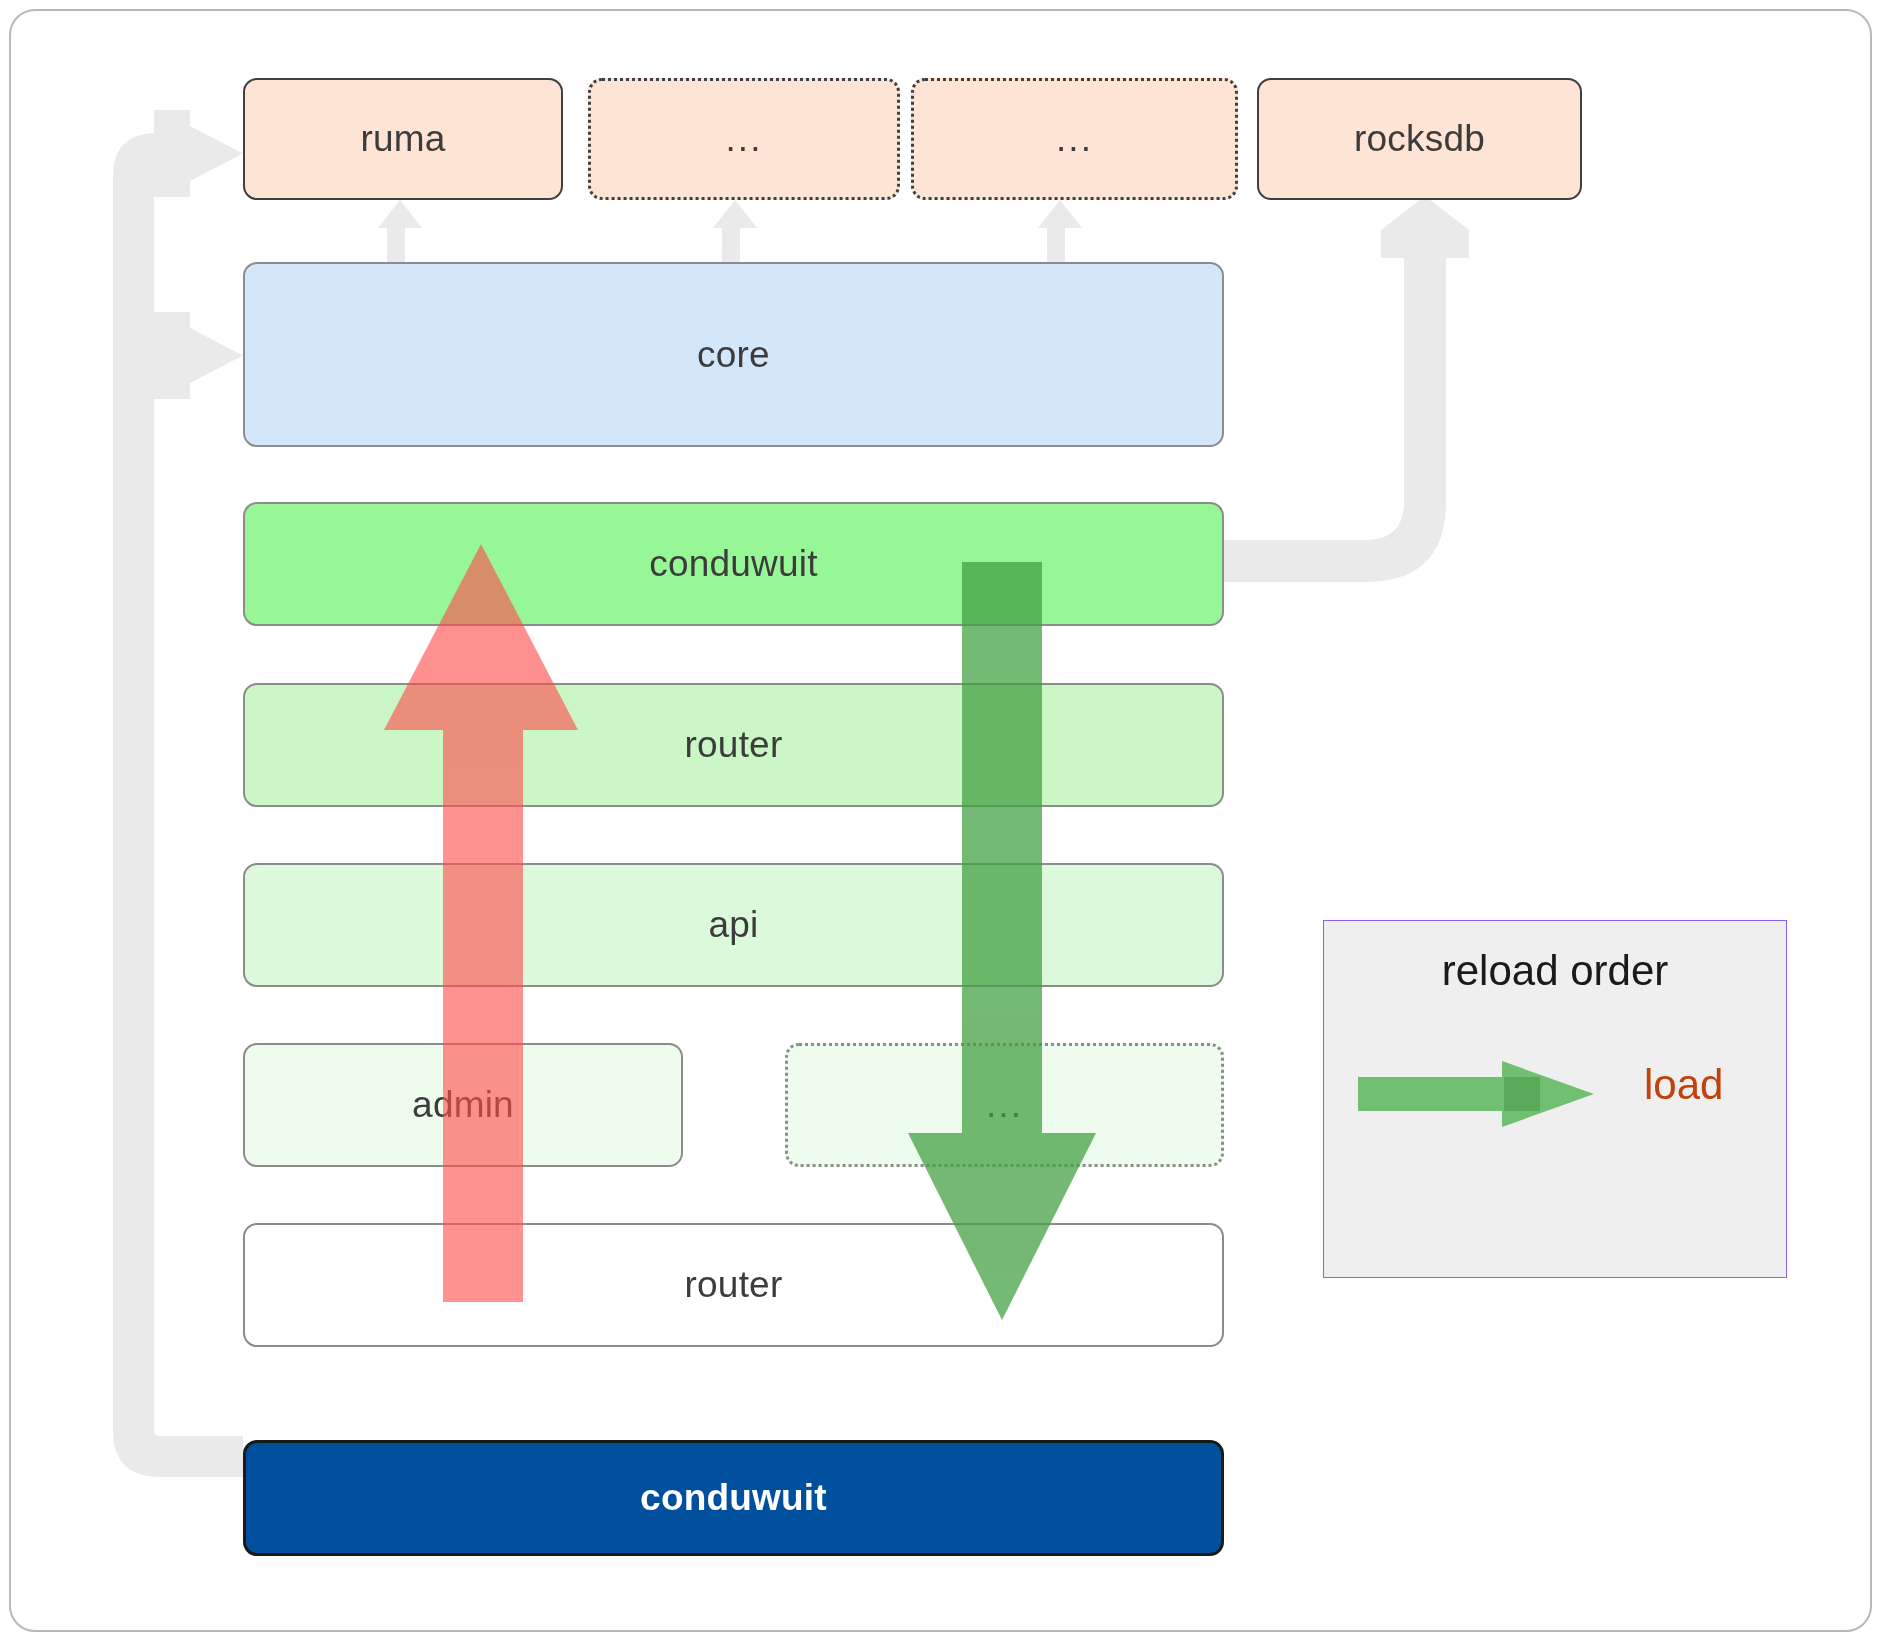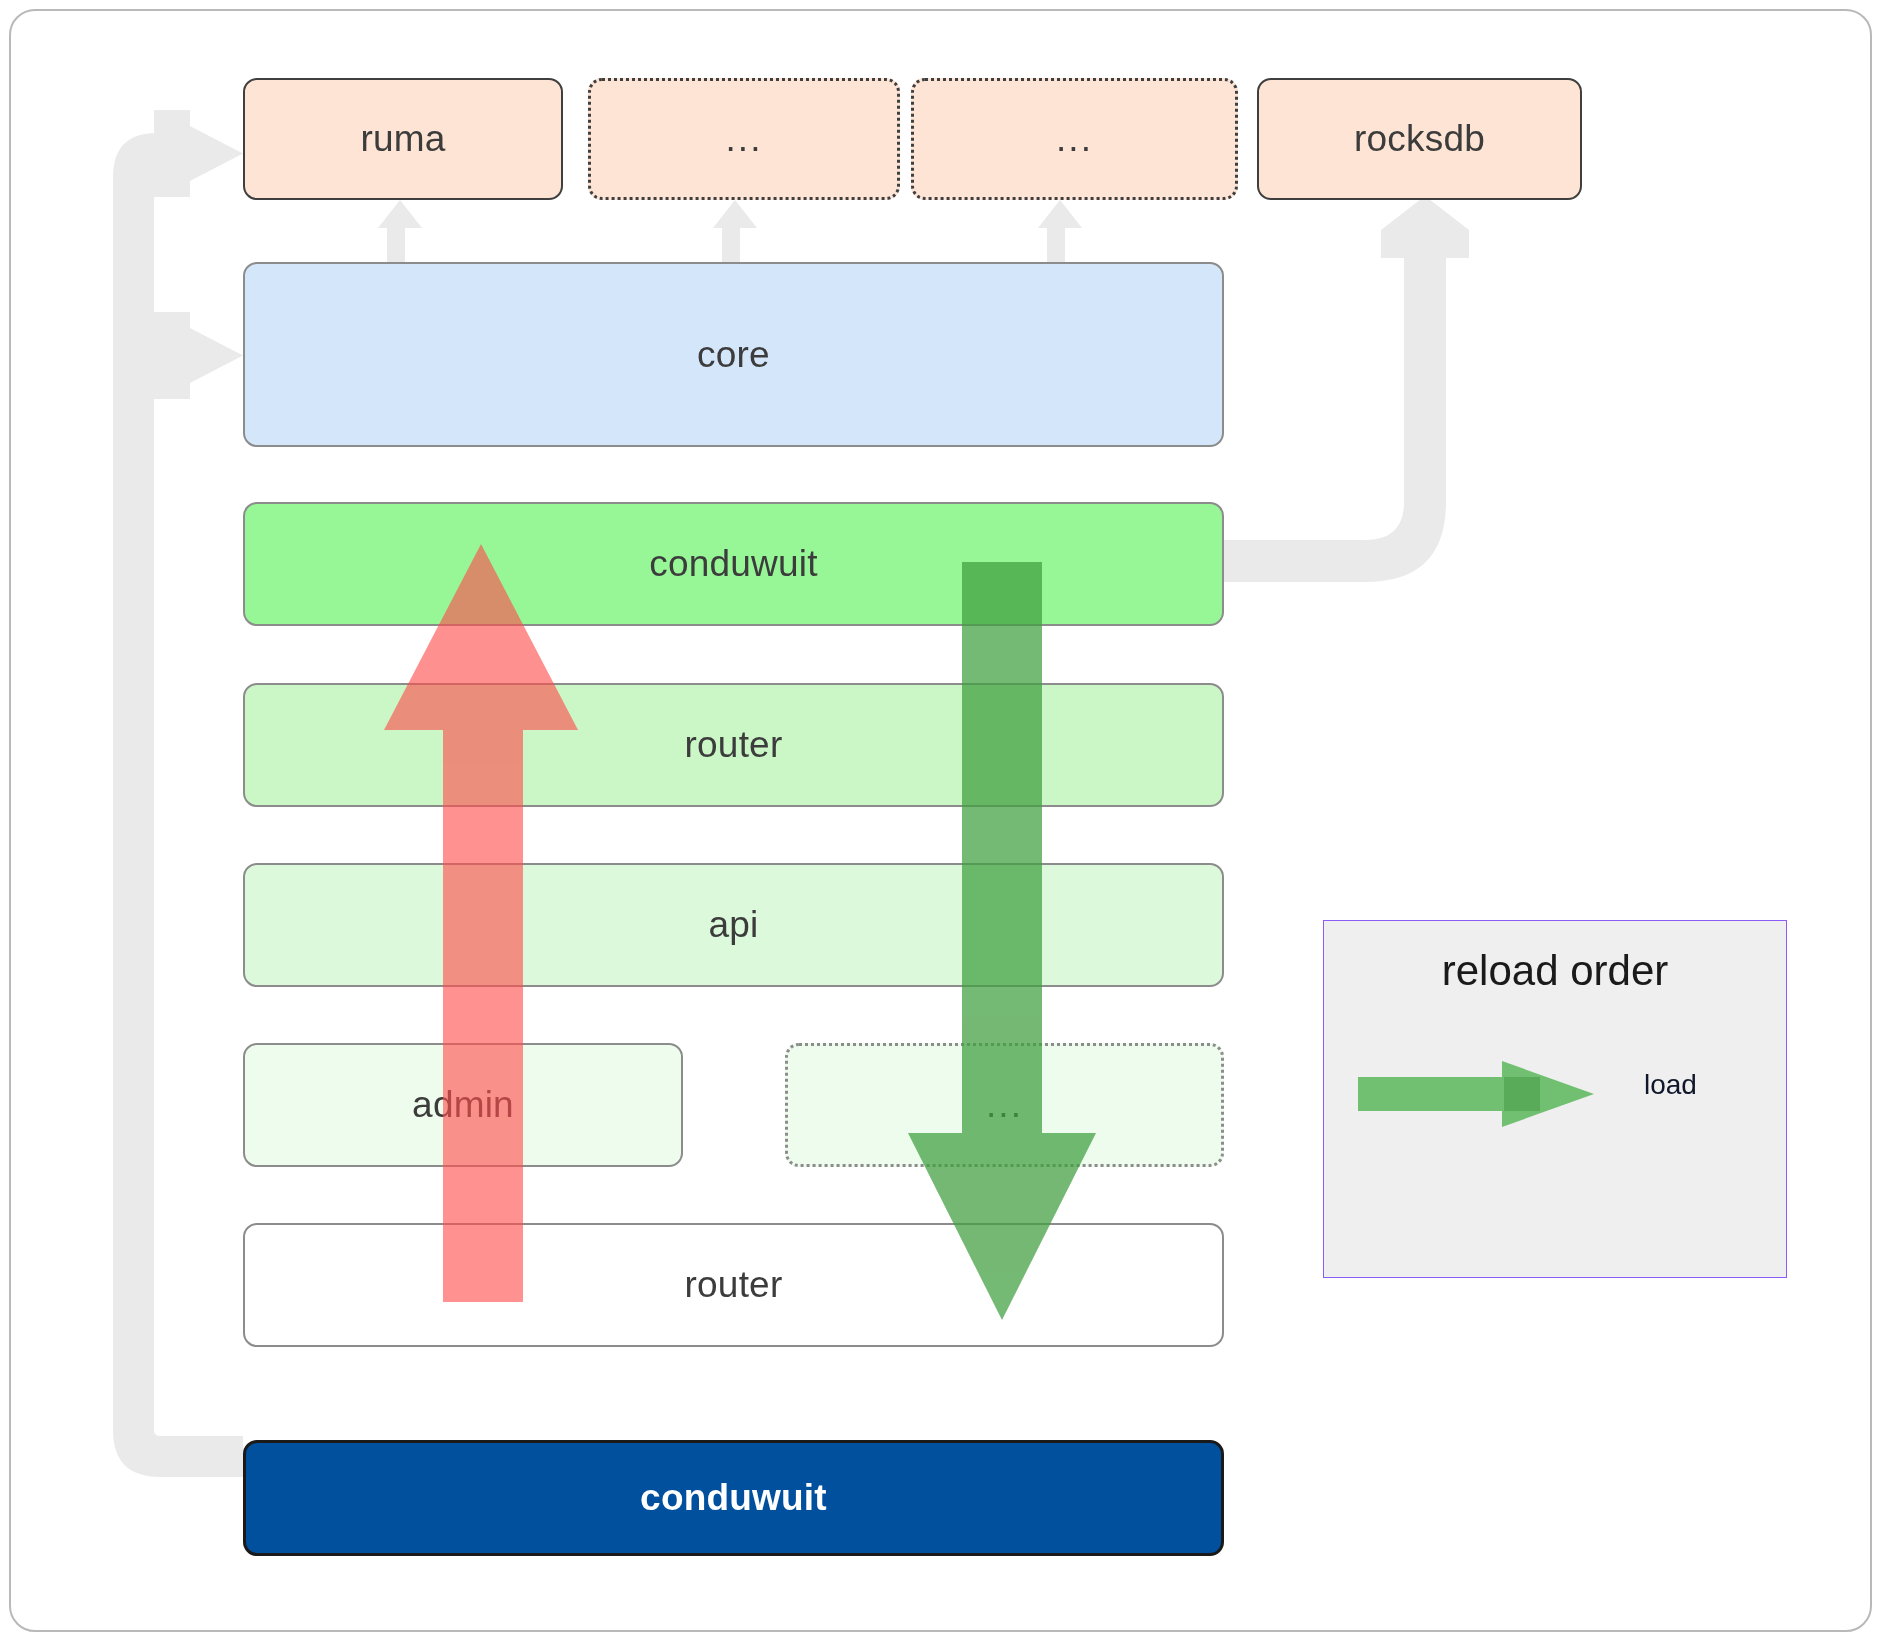--- a/index.html
+++ b/index.html
@@ -60,21 +60,21 @@
   }
   #legend .legend-title{
     position:absolute;left:0;top:26px;width:100%;
     text-align:center;font-size:42px;color:#1a1a1a;
   }
   #legend .legend-row{position:absolute;left:0;width:100%;height:90px;}
   #legend .legend-row.r1{top:128px;}
   #legend .legend-row.r2{top:256px;}
   #legend .legend-label{
     position:absolute;left:320px;top:6px;
-    font-size:28px;color:#0f172a;line-height:60px;
+    font-size:42px;color:#c2410c;line-height:60px;
   }
   #legend svg{position:absolute;left:30px;top:-10px;}
 </style>
 </head>
 <body>
 
 <div id="stage">
   <div id="frame"></div>
 
   <svg id="wires" viewBox="0 0 1883 1643" xmlns="http://www.w3.org/2000/svg">

